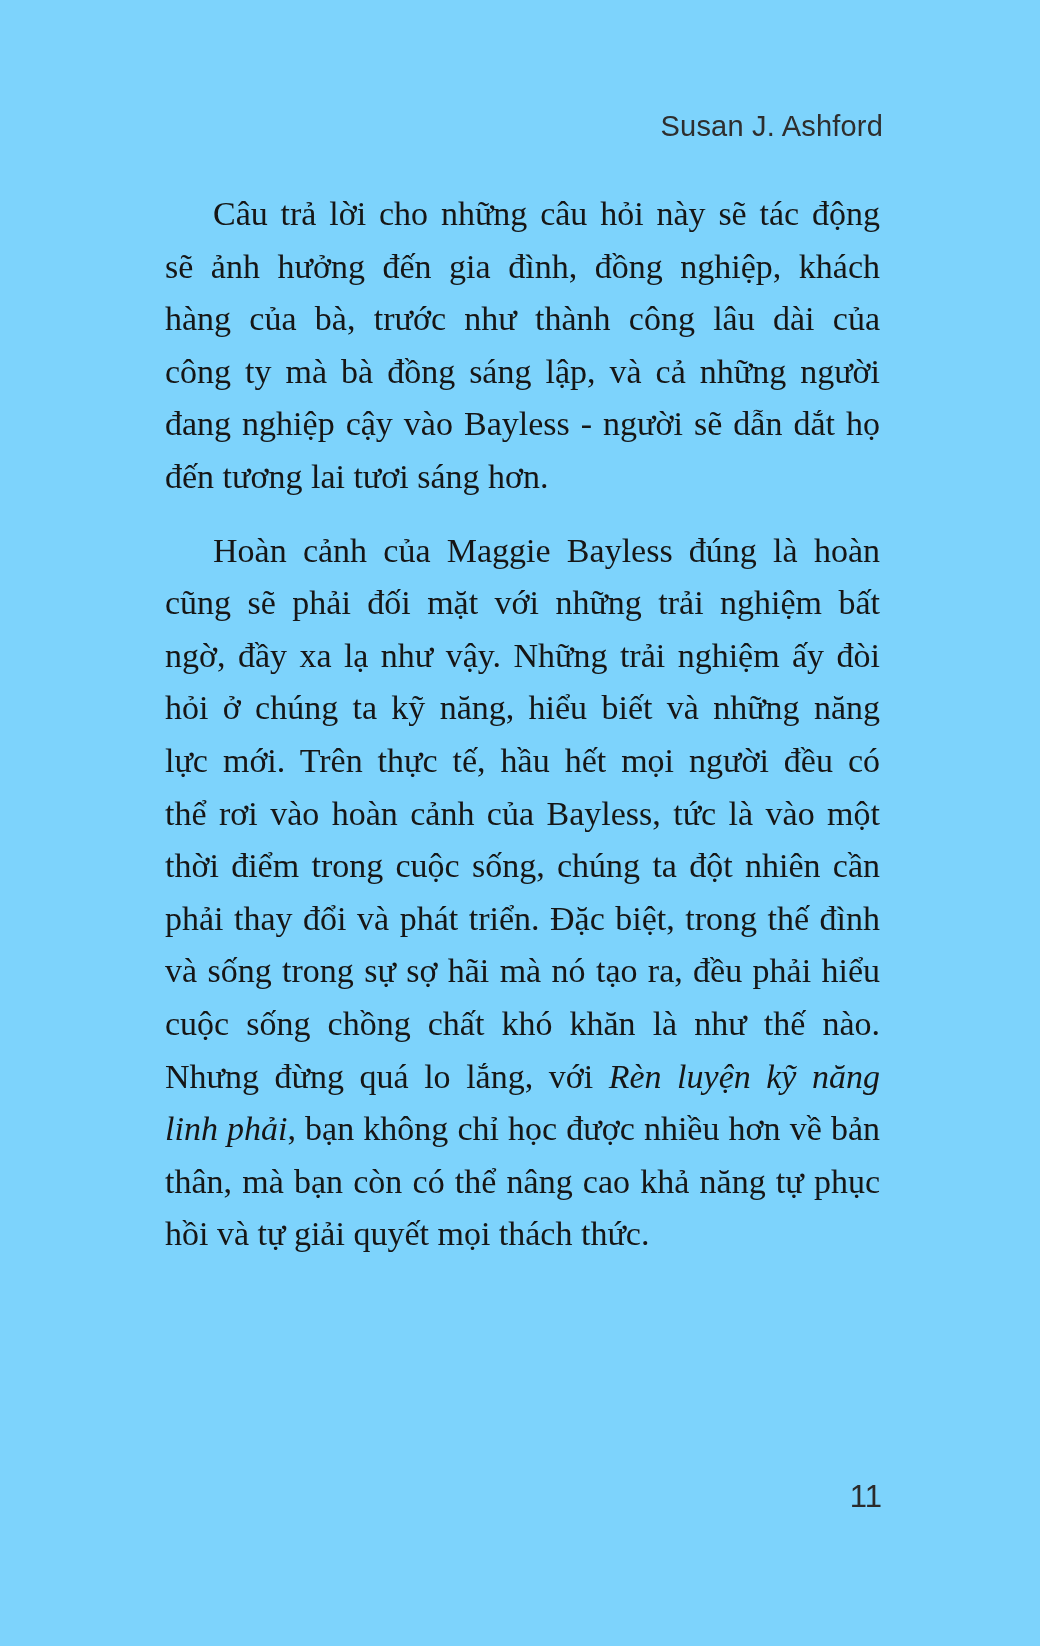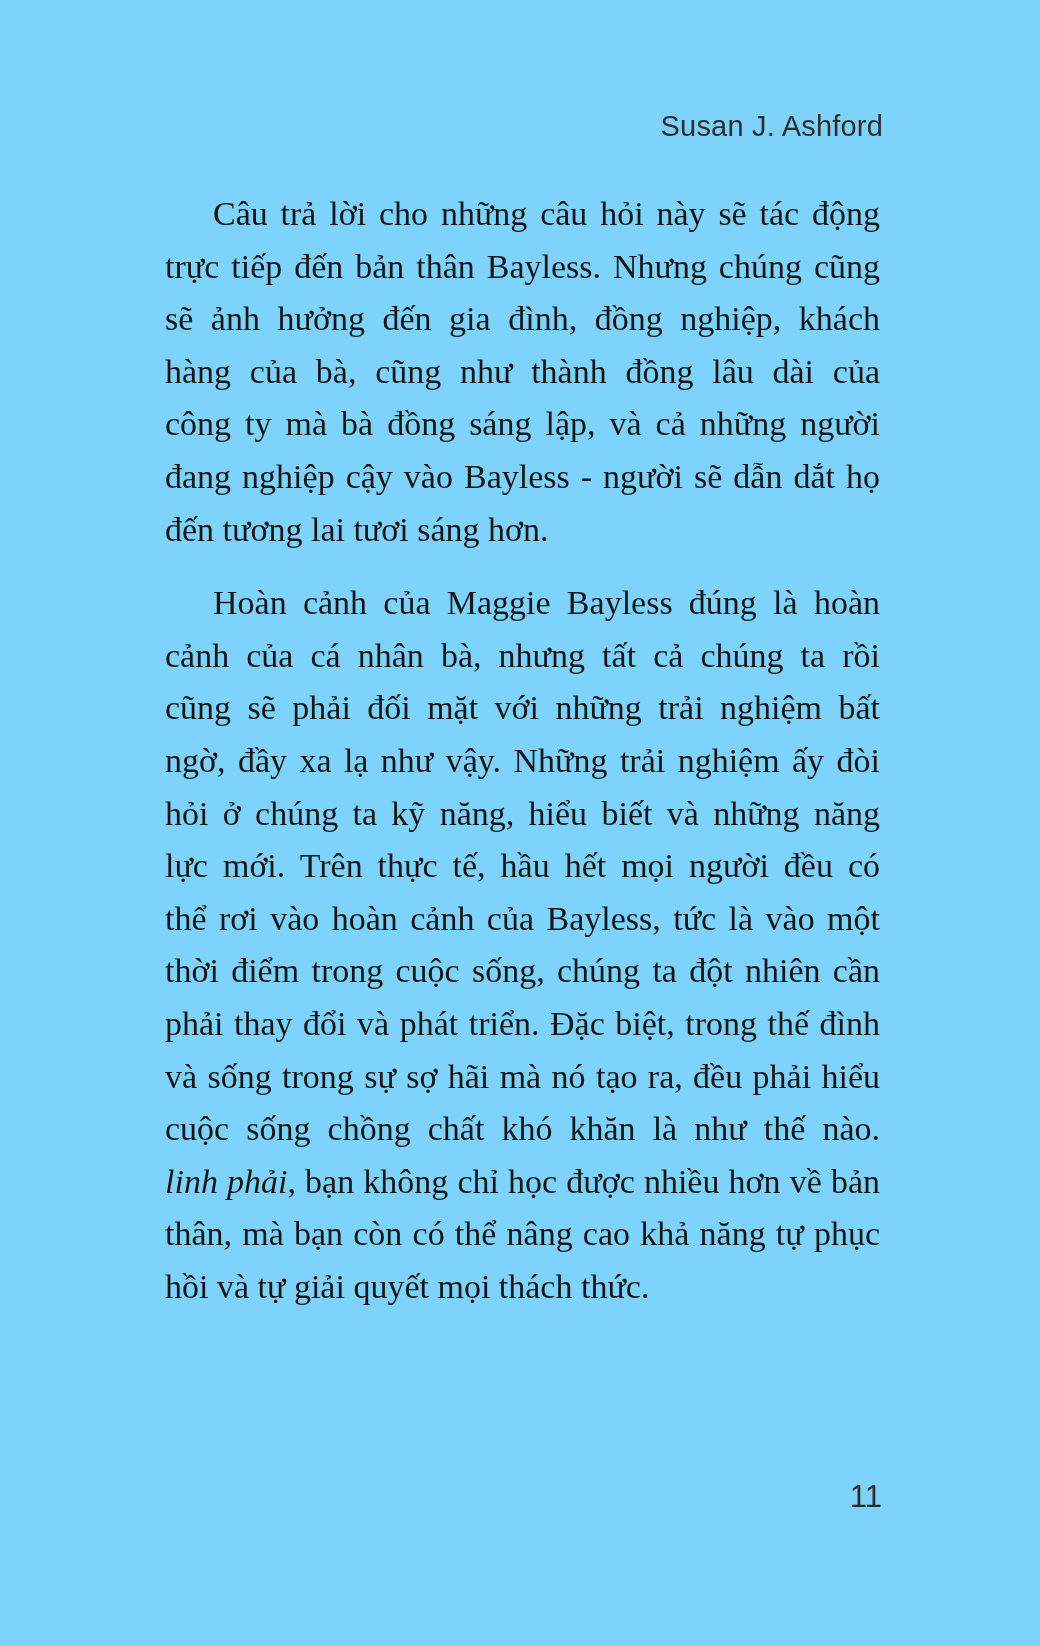--- a/index.html
+++ b/index.html
@@ -56,39 +56,38 @@
 </style>
 </head>
 <body>
 
 <div class="page">
   <div class="running-header">Susan J. Ashford</div>
 
   <div class="text-block" id="text-block">
       <div class="para">
         <div class="line indent"><span>Câu trả lời cho những câu hỏi này sẽ tác động</span></div>
-        <div class="line"><span>trực tiếp đến bản thân Bayless. Nhưng chúng cũng</span></div>
         <div class="line"><span>sẽ ảnh hưởng đến gia đình, đồng nghiệp, khách</span></div>
-        <div class="line"><span>hàng của bà, cũng như thành đồng lâu dài của</span></div>
+        <div class="line"><span>hàng của bà, trước như thành công lâu dài của</span></div>
         <div class="line"><span>công ty mà bà đồng sáng lập, và cả những người</span></div>
         <div class="line"><span>đang nghiệp cậy vào Bayless - người sẽ dẫn dắt họ</span></div>
         <div class="line para-end"><span>đến tương lai tươi sáng hơn.</span></div>
       </div>
       <div class="para">
         <div class="line indent"><span>Hoàn cảnh của Maggie Bayless đúng là hoàn</span></div>
-        <div class="line"><span>cảnh của cá nhân bà, nhưng tất cả chúng ta rồi</span></div>
         <div class="line"><span>cũng sẽ phải đối mặt với những trải nghiệm bất</span></div>
         <div class="line"><span>ngờ, đầy xa lạ như vậy. Những trải nghiệm ấy đòi</span></div>
         <div class="line"><span>hỏi ở chúng ta kỹ năng, hiểu biết và những năng</span></div>
         <div class="line"><span>lực mới. Trên thực tế, hầu hết mọi người đều có</span></div>
         <div class="line"><span>thể rơi vào hoàn cảnh của Bayless, tức là vào một</span></div>
         <div class="line"><span>thời điểm trong cuộc sống, chúng ta đột nhiên cần</span></div>
         <div class="line"><span>phải thay đổi và phát triển. Đặc biệt, trong thế đình</span></div>
         <div class="line"><span>và sống trong sự sợ hãi mà nó tạo ra, đều phải hiểu</span></div>
         <div class="line"><span>cuộc sống chồng chất khó khăn là như thế nào.</span></div>
+        <div class="line"><span>Nhưng đừng quá lo lắng, với </span><span class="run-italic">Rèn luyện kỹ năng</span></div>
         <div class="line"><span class="run-italic">linh phải</span><span>, bạn không chỉ học được nhiều hơn về bản</span></div>
         <div class="line"><span>thân, mà bạn còn có thể nâng cao khả năng tự phục</span></div>
         <div class="line para-end"><span>hồi và tự giải quyết mọi thách thức.</span></div>
       </div>
     </div>
 
   <div class="page-number">11</div>
 </div>
 
 </body></html>

